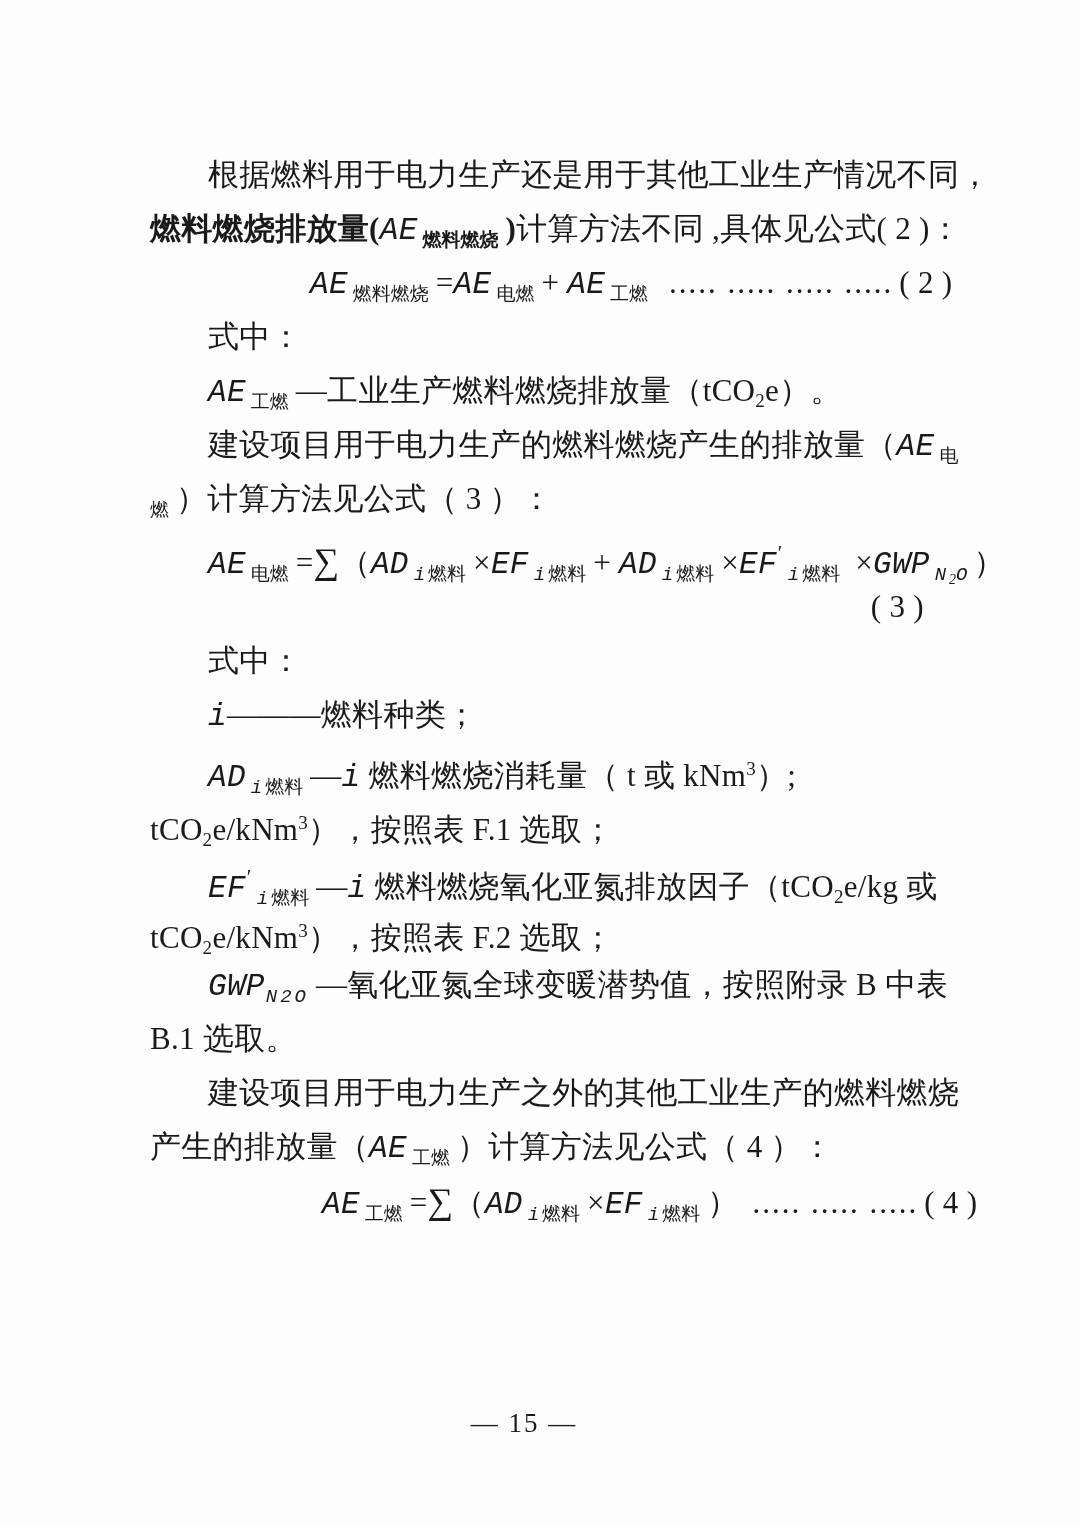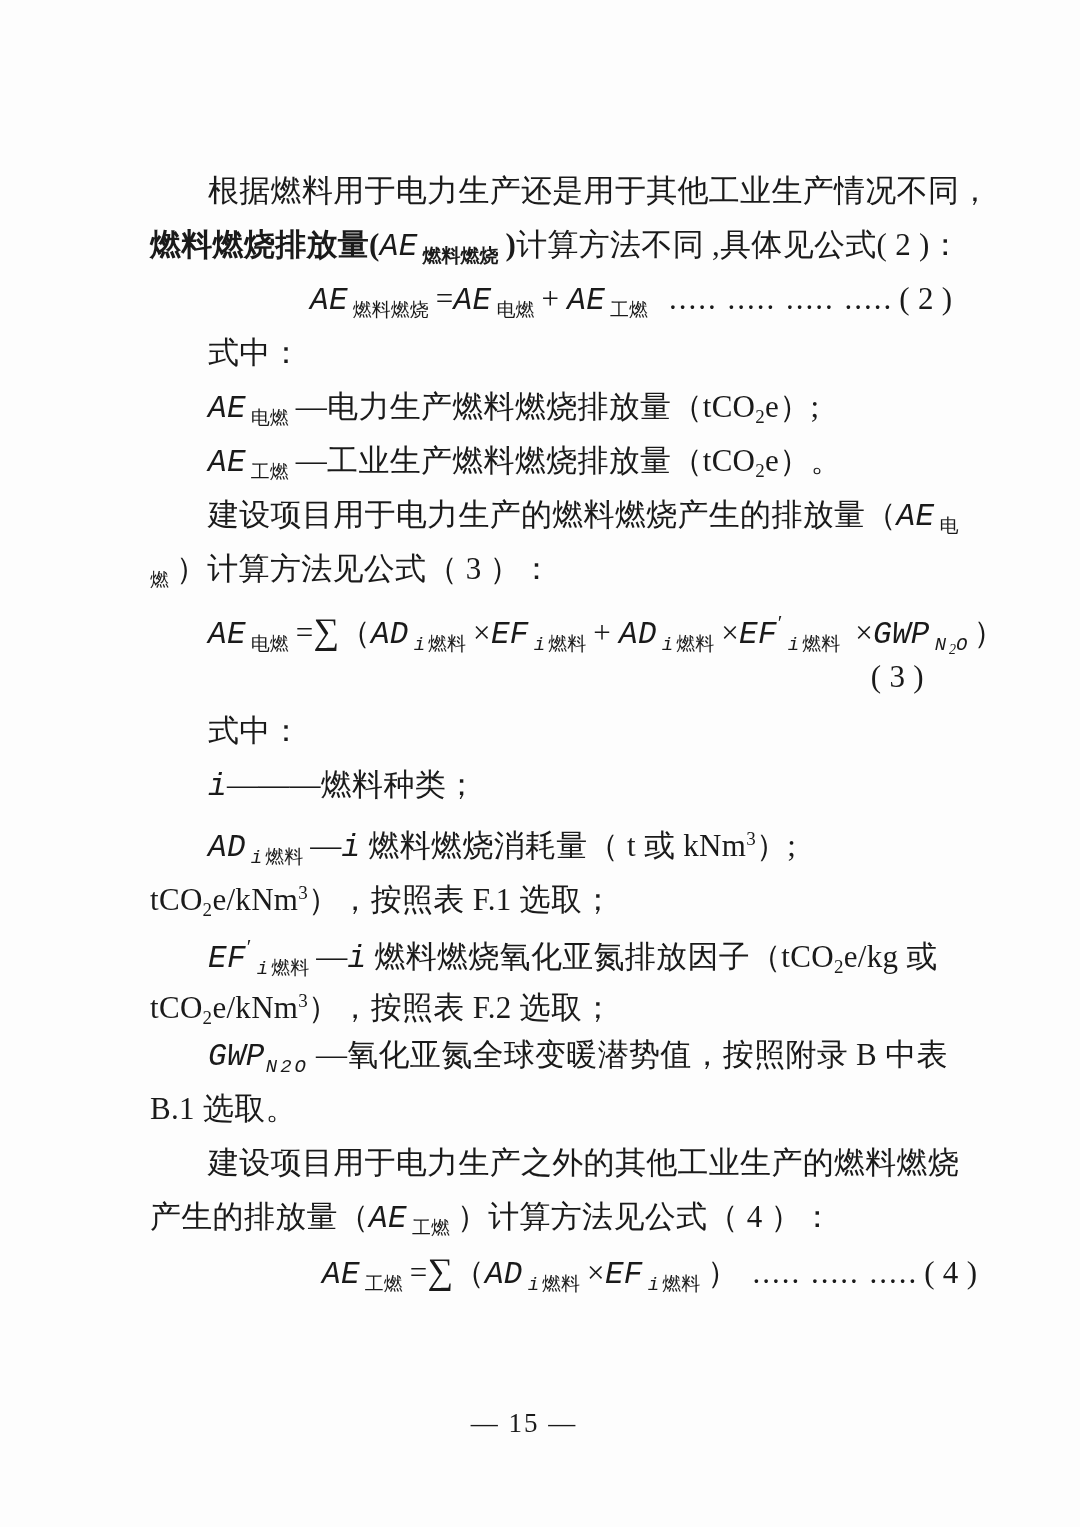--- a/index.html
+++ b/index.html
@@ -6,21 +6,21 @@
   body {
     width: 1080px; height: 1527px;
     background: #fdfdfd;
     color: #1a1a1a;
     font-family: "Liberation Serif", "DejaVu Serif", serif;
     position: relative;
     overflow: hidden;
   }
   .page {
     position: absolute;
-    left: 150px; top: 164px;
+    left: 150px; top: 148px;
     width: 782px;
   }
   .line {
     font-size: 31px;
     line-height: 54px;
     height: 54px;
     white-space: nowrap;
     letter-spacing: 0.3px;
   }
   .ind { padding-left: 58px; }
@@ -58,21 +58,20 @@
 <div class="page">
 
   <div class="line ind"><span>根据燃料用于电力生产还是用于其他工业生产情况不同，</span></div>
 
   <div class="line"><span class="b">燃料燃烧排放量(</span><span class="fi">AE</span><span class="sub b">燃料燃烧</span><span class="b">)</span><span>计算方法不同 ,具体见公式( 2 )：</span></div>
 
   <div class="line ctr2"><span class="fi">AE</span><span class="sub">燃料燃烧</span><span>=</span><span class="fi">AE</span><span class="sub">电燃</span><span>+</span> <span class="fi">AE</span><span class="sub">工燃</span><span class="dots">..... ..... ..... .....</span><span>( 2 )</span></div>
 
   <div class="line ind"><span>式中：</span></div>
 
-  <div class="line ind"><span class="fi">AE</span><span class="sub">电燃</span><span>—电力生产燃料燃烧排放量（tCO</span><span class="s2">2</span><span>e）;</span></div>
 
   <div class="line ind"><span class="fi">AE</span><span class="sub">工燃</span><span>—工业生产燃料燃烧排放量（tCO</span><span class="s2">2</span><span>e）。</span></div>
 
   <div class="line ind"><span>建设项目用于电力生产的燃料燃烧产生的排放量（</span><span class="fi">AE</span><span class="sub">电</span></div>
 
   <div class="line"><span class="sub" style="margin-left:0">燃</span><span>）计算方法见公式（ 3 ）：</span></div>
 
   <div class="line ind"><span class="fi">AE</span><span class="sub">电燃</span><span>=</span><span class="sum">∑</span><span>（</span><span class="fi">AD</span><span class="sub"><span class="fi">i</span><span>燃料</span></span><span>×</span><span class="fi">EF</span><span class="sub"><span class="fi">i</span><span>燃料</span></span><span>+</span> <span class="fi">AD</span><span class="sub"><span class="fi">i</span><span>燃料</span></span><span>×</span><span class="fi">EF</span><span class="prime">′</span><span class="sub"><span class="fi">i</span><span>燃料</span></span> <span>×</span><span class="fi">GWP</span><span class="sub" style="margin-right:3px"><span class="fi">N</span><span class="s22">2</span><span class="fi">O</span></span><span>）</span></div>
 
   <div class="line rgt"><span>( 3 )</span></div>

